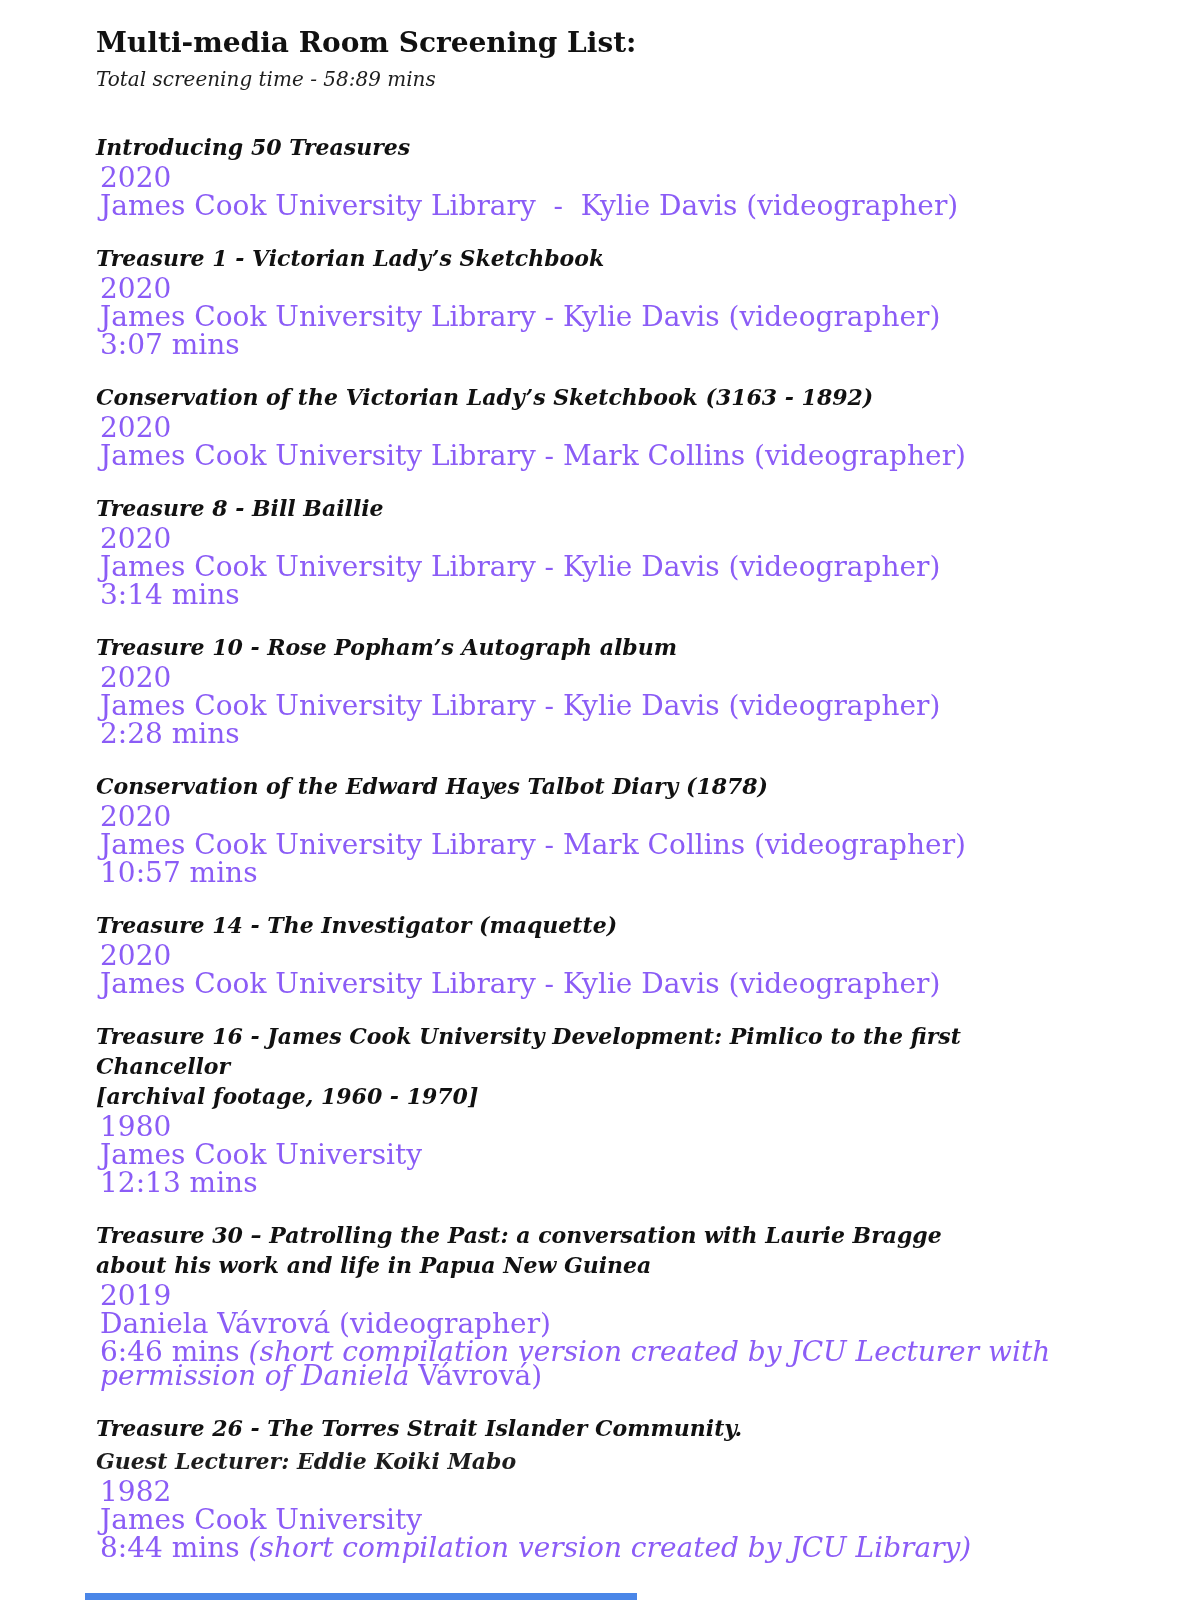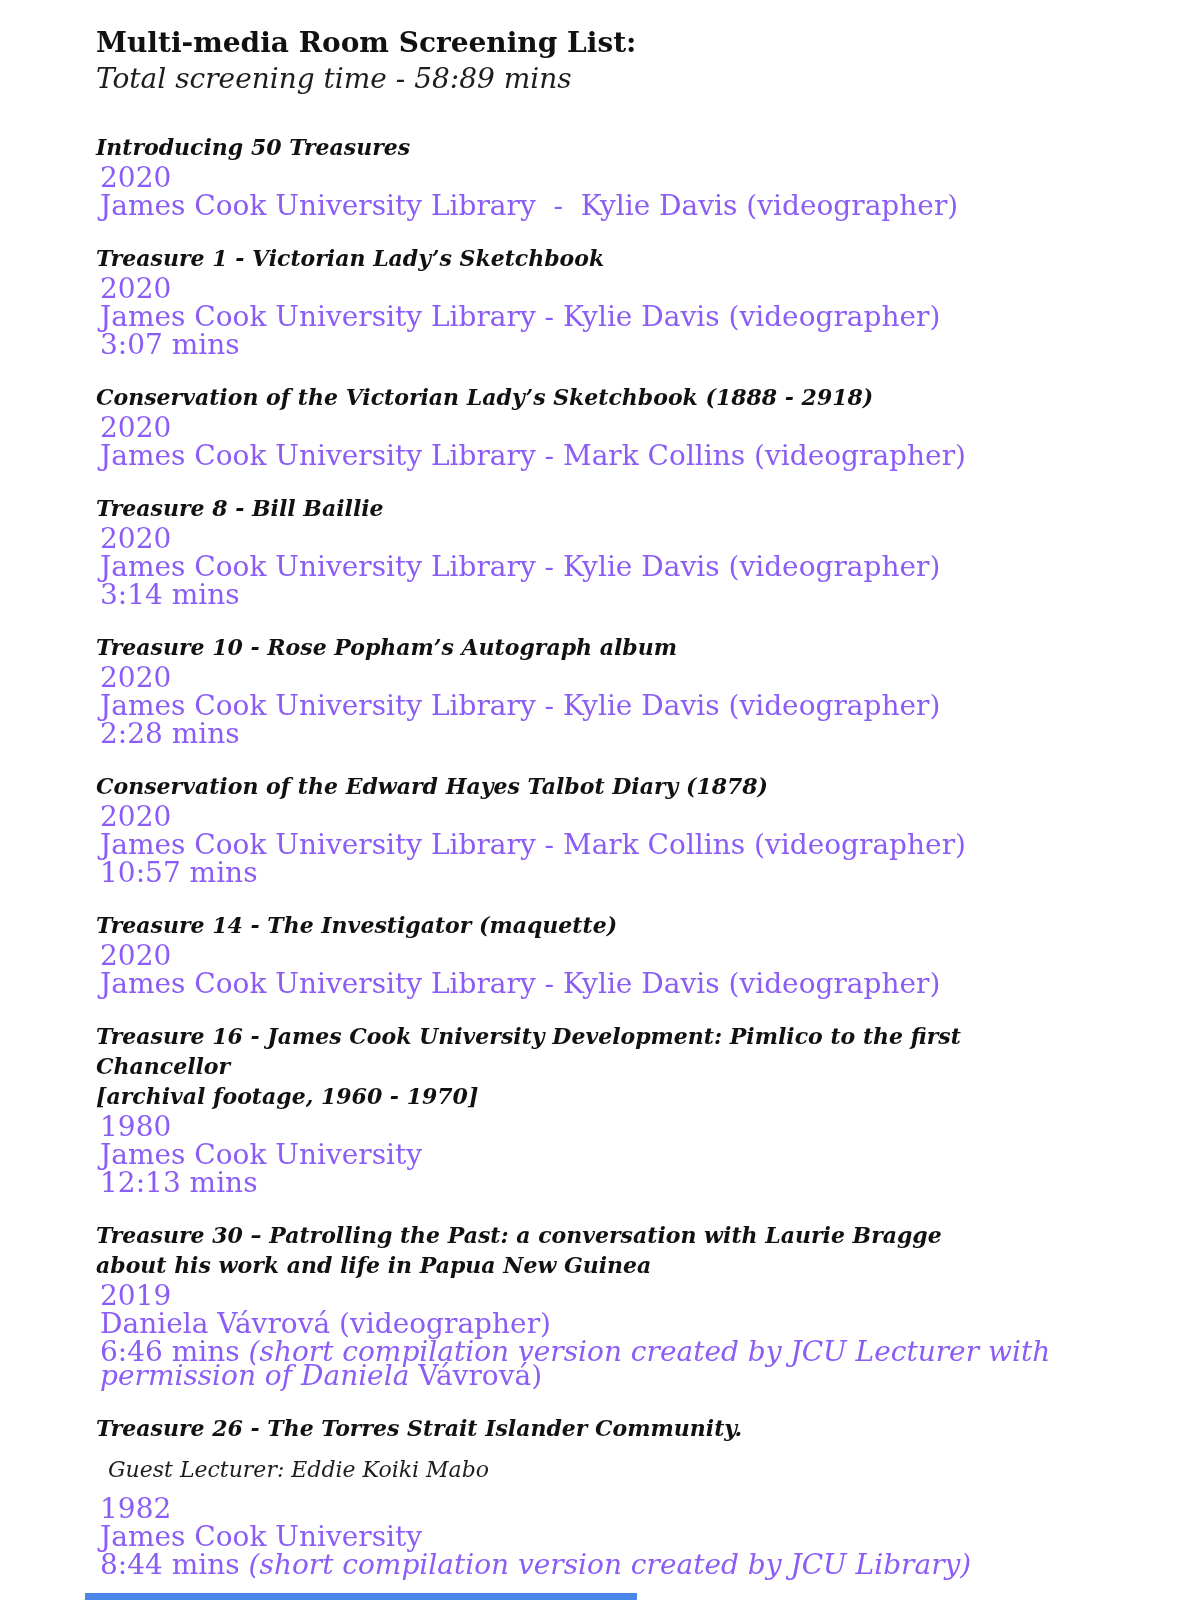--- a/index.html
+++ b/index.html
@@ -16,42 +16,42 @@
 
   h1.doc-title {
     font-size: 28px;
     font-weight: bold;
     line-height: 34px;
     margin: 0 0 6px 0;
     color: #111111;
   }
   .doc-subtitle {
     font-style: italic;
-    font-size: 28px;
+    font-size: 20px;
     line-height: 26px;
     margin: 0 0 40px 0;
     white-space: pre-wrap;
   }
 
   .entry { margin: 0 0 25px 0; }
   .entry .title {
     font-size: 22px;
     font-weight: bold;
     font-style: italic;
     line-height: 30px;
     margin: 0 0 3px 0;
     color: #111111;
     white-space: pre-line;
   }
   .entry .subtitle {
     font-size: 22px;
     font-style: italic;
-    font-weight: normal;
+    font-weight: bold;
     line-height: 30px;
-    margin: 12px;
+    margin: 0;
     color: #1d1d1d;
   }
   .entry .subtitle:empty { display: none; }
   .entry .meta {
     font-size: 28px;
     line-height: 24px;
     margin: 4px;
     white-space: pre-wrap;
     color: #8b5cf6;
   }
@@ -84,21 +84,21 @@
 
     <article class="entry">
       <h2 class="title">Treasure 1 - Victorian Lady’s Sketchbook</h2>
 
       <p class="meta">2020</p>
       <p class="meta">James Cook University Library - Kylie Davis (videographer)</p>
       <p class="meta"><span>3:07 mins</span><span class="note"></span><span></span></p>
     </article>
 
     <article class="entry">
-      <h2 class="title">Conservation of the Victorian Lady’s Sketchbook (1888 - 2918)</h2>
+      <h2 class="title">Conservation of the Victorian Lady’s Sketchbook (3163 - 1892)</h2>
 
       <p class="meta">2020</p>
       <p class="meta">James Cook University Library - Mark Collins (videographer)</p>
     </article>
 
     <article class="entry">
       <h2 class="title">Treasure 8 - Bill Baillie</h2>
 
       <p class="meta">2020</p>
       <p class="meta">James Cook University Library - Kylie Davis (videographer)</p>

